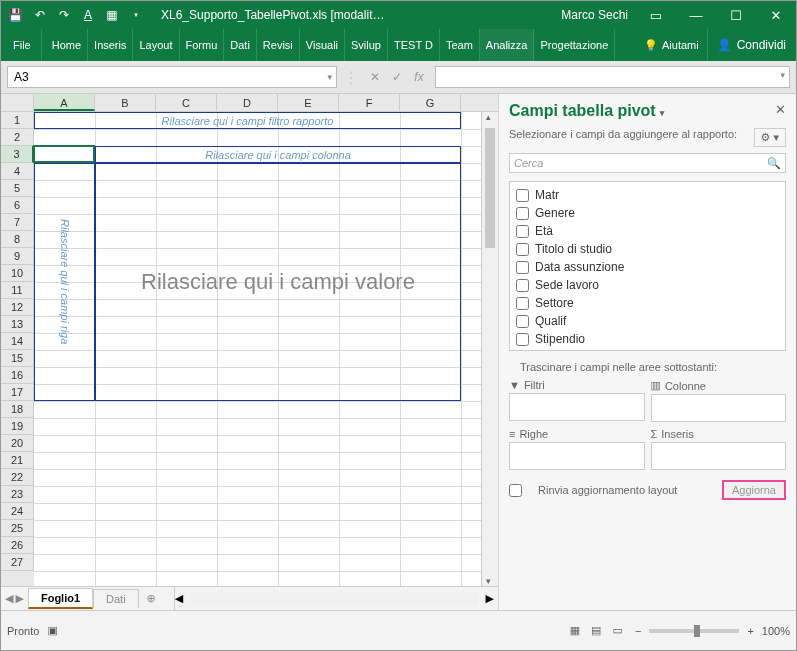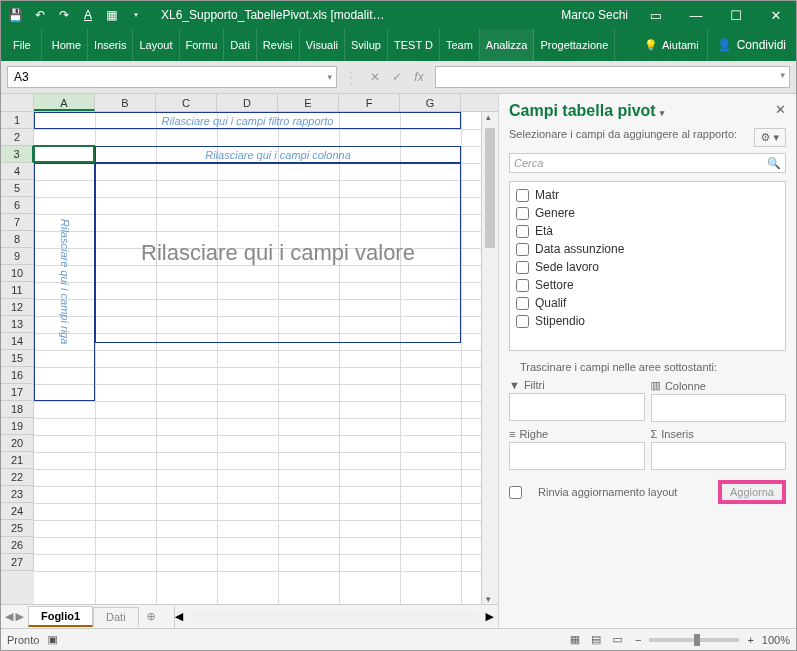--- a/index.html
+++ b/index.html
@@ -48,21 +48,21 @@
 .rownum { height: 17px; border-bottom: 1px solid #ccc; border-right: 1px solid #ccc; text-align: center; line-height: 17px; }
 .rownum.sel { background: #d4e6d4; border-right: 2px solid #0e7941; }
 .cells { position: relative; flex: 1; }
 .gridlines { position: absolute; inset: 0; }
 .gl-v { position: absolute; top: 0; bottom: 0; width: 1px; background: #d9d9d9; }
 .gl-h { position: absolute; left: 0; right: 0; height: 1px; background: #d9d9d9; }
 
 .pivot-filter { position: absolute; left: 0; top: 0; width: 427px; height: 17px; border: 1px solid #1a3a8f; color: #6b9bd1; font-size: 11px; display: flex; align-items: center; justify-content: center; font-style: italic; }
 .pivot-colarea { position: absolute; left: 61px; top: 34px; width: 366px; height: 17px; border: 1px solid #1a3a8f; color: #6b9bd1; font-size: 11px; display: flex; align-items: center; justify-content: center; font-style: italic; }
 .pivot-rowarea { position: absolute; left: 0; top: 51px; width: 61px; height: 238px; border: 1px solid #1a3a8f; color: #6b9bd1; font-size: 11px; display: flex; align-items: center; justify-content: center; font-style: italic; writing-mode: vertical-rl; text-orientation: mixed; }
-.pivot-valarea { position: absolute; left: 61px; top: 51px; width: 366px; height: 180px; border: 1px solid #1a3a8f; color: #888; font-size: 22px; display: flex; align-items: center; justify-content: center; }
+.pivot-valarea { position: absolute; left: 61px; top: 51px; width: 366px; height: 238px; border: 1px solid #1a3a8f; color: #888; font-size: 22px; display: flex; align-items: center; justify-content: center; }
 .active-cell { position: absolute; left: -1px; top: 33px; width: 62px; height: 18px; border: 2px solid #217346; pointer-events: none; }
 
 .sheet-scroll-v { width: 17px; background: #f0f0f0; border-left: 1px solid #ccc; position: relative; }
 .sheet-scroll-v .thumb { position: absolute; top: 16px; left: 3px; width: 10px; height: 120px; background: #c8c8c8; }
 .sheet-scroll-v::before { content: "▴"; position: absolute; top: 0; left: 4px; font-size: 9px; color: #666; }
 .sheet-scroll-v::after { content: "▾"; position: absolute; bottom: 0; left: 4px; font-size: 9px; color: #666; }
 
 
 .sheettabs { height: 24px; border-top: 1px solid #ccc; background: #f3f3f3; display: flex; align-items: center; font-size: 11px; }
 .sheettabs .navbtns { display: flex; padding: 0 4px; gap: 2px; color: #888; }
@@ -86,24 +86,24 @@
 .fieldlist { border: 1px solid #ccc; background: #fff; height: 170px; overflow-y: scroll; padding: 4px; }
 .fielditem { display: flex; align-items: center; gap: 6px; padding: 2px 2px; font-size: 12px; cursor: pointer; }
 .fielditem input { width: 13px; height: 13px; }
 .dragmsg { font-size: 11px; color: #666; margin: 10px 11px 6px; }
 .dropzones { display: grid; grid-template-columns: 1fr 1fr; gap: 6px; }
 .dz { }
 .dz .dzlabel { font-size: 11px; color: #666; margin-bottom: 2px; display: flex; align-items: center; gap: 4px; }
 .dz .dzbox { background: #fff; border: 1px solid #ccc; height: 28px; }
 .panefoot { display: flex; align-items: center; justify-content: space-between; margin-top: 10px; font-size: 11px; }
 .panefoot label { display: flex; align-items: center; gap: 16px; color: #666; }
-.panefoot button { border: 4px solid #ec4899; background: #f0f0f0; color: #999; padding: 2px 8px; font-size: 11px; }
-
-
-.statusbar { height: 22px; background: #f3f3f3; border-top: 1px solid #ccc; display: flex; align-items: center; font-size: 11px; color: #555; padding: 0 6px; gap: 8px; }
+.panefoot button { border: 2px solid #ec4899; background: #f0f0f0; color: #999; padding: 2px 8px; font-size: 11px; }
+
+
+.statusbar { height: 40px; background: #f3f3f3; border-top: 1px solid #ccc; display: flex; align-items: center; font-size: 11px; color: #555; padding: 0 6px; gap: 8px; }
 .statusbar .spacer { flex: 1; }
 .viewbtns span { padding: 0 4px; cursor: pointer; color: #666; }
 .zoomslider { width: 90px; height: 4px; background: #ccc; position: relative; }
 .zoomslider .zt { position: absolute; left: 50%; top: -4px; width: 6px; height: 12px; background: #888; }
 </style>
 </head>
 <body>
 
 <div class="titlebar">
   <div class="qat">
@@ -296,20 +296,24 @@
         <div class="fielditem">
           <input type="checkbox" style="">
           <span>Genere</span>
         </div>
         <div class="fielditem">
           <input type="checkbox" style="">
           <span>Età</span>
         </div>
         <div class="fielditem">
           <input type="checkbox" style="">
+          <span>Titolo di studio</span>
+        </div>
+        <div class="fielditem">
+          <input type="checkbox" style="">
           <span>Data assunzione</span>
         </div>
         <div class="fielditem">
           <input type="checkbox" style="">
           <span>Sede lavoro</span>
         </div>
         <div class="fielditem">
           <input type="checkbox" style="">
           <span>Settore</span>
         </div>

